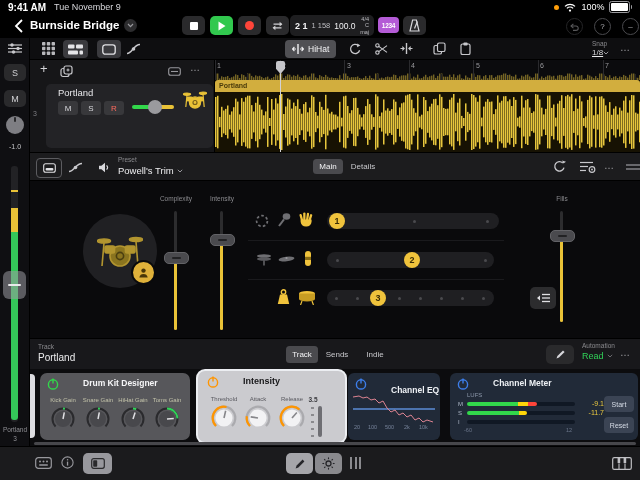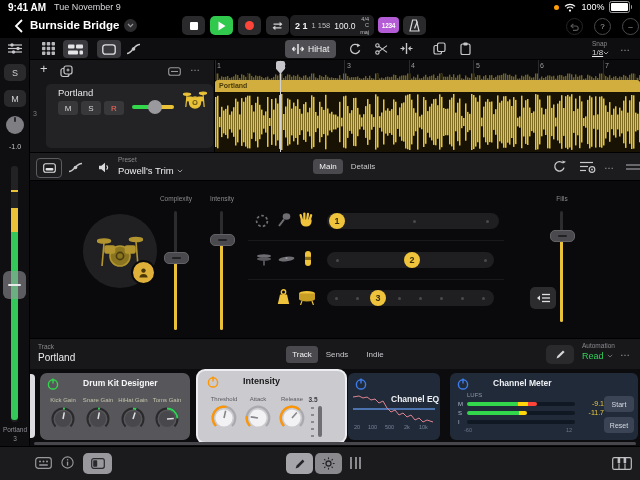--- a/index.html
+++ b/index.html
@@ -1070,21 +1070,21 @@
       <div class="abs" style="left:120px;top:35px;width:4px;height:31px;background:#6e6e73;border-radius:2px;"></div>
     </div>
 
     <div class="abs" style="left:318px;top:4px;width:92px;height:67px;background:#212a38;border-radius:6px;">
       <span class="abs" style="left:7px;top:5px;">
         <svg width="12" height="12" viewBox="0 0 12 12">
             <circle cx="6" cy="6.4" r="4.6" fill="none" stroke="#3d7eea" stroke-width="1.4"></circle>
             <line x1="6" y1="0.6" x2="6" y2="5.4" stroke="#3d7eea" stroke-width="1.4"></line>
           </svg>
       </span>
-      <span class="abs tile-title" style="left:23px;top:21px;font-size:8.5px;color:#eef1f5;">Channel EQ</span>
+      <span class="abs tile-title" style="left:23px;top:12px;font-size:8.5px;color:#eef1f5;">Channel EQ</span>
       <svg class="abs" style="left:5px;top:18px;" width="82" height="32" viewBox="0 0 82 32">
         <line x1="0" y1="18" x2="82" y2="18" stroke="#5b8dd6" stroke-width="1.4"></line>
         <path d="M0 6 L6 5 L10 7 L14 6 L18 9 L22 8 L26 12 L30 10 L34 17 L38 21 L42 19 L46 24 L50 22 L54 26 L58 24 L62 29 L66 27 L70 31 L74 29 L80 31" fill="none" stroke="#de8492" stroke-width="1"></path>
       </svg>
       <span class="abs" style="left:6px;top:51px;font-size:5.5px;color:#76839a;">20</span>
       <span class="abs" style="left:20px;top:51px;font-size:5.5px;color:#76839a;">100</span>
       <span class="abs" style="left:37px;top:51px;font-size:5.5px;color:#76839a;">500</span>
       <span class="abs" style="left:56px;top:51px;font-size:5.5px;color:#76839a;">2k</span>
       <span class="abs" style="left:71px;top:51px;font-size:5.5px;color:#76839a;">10k</span>
     </div>

